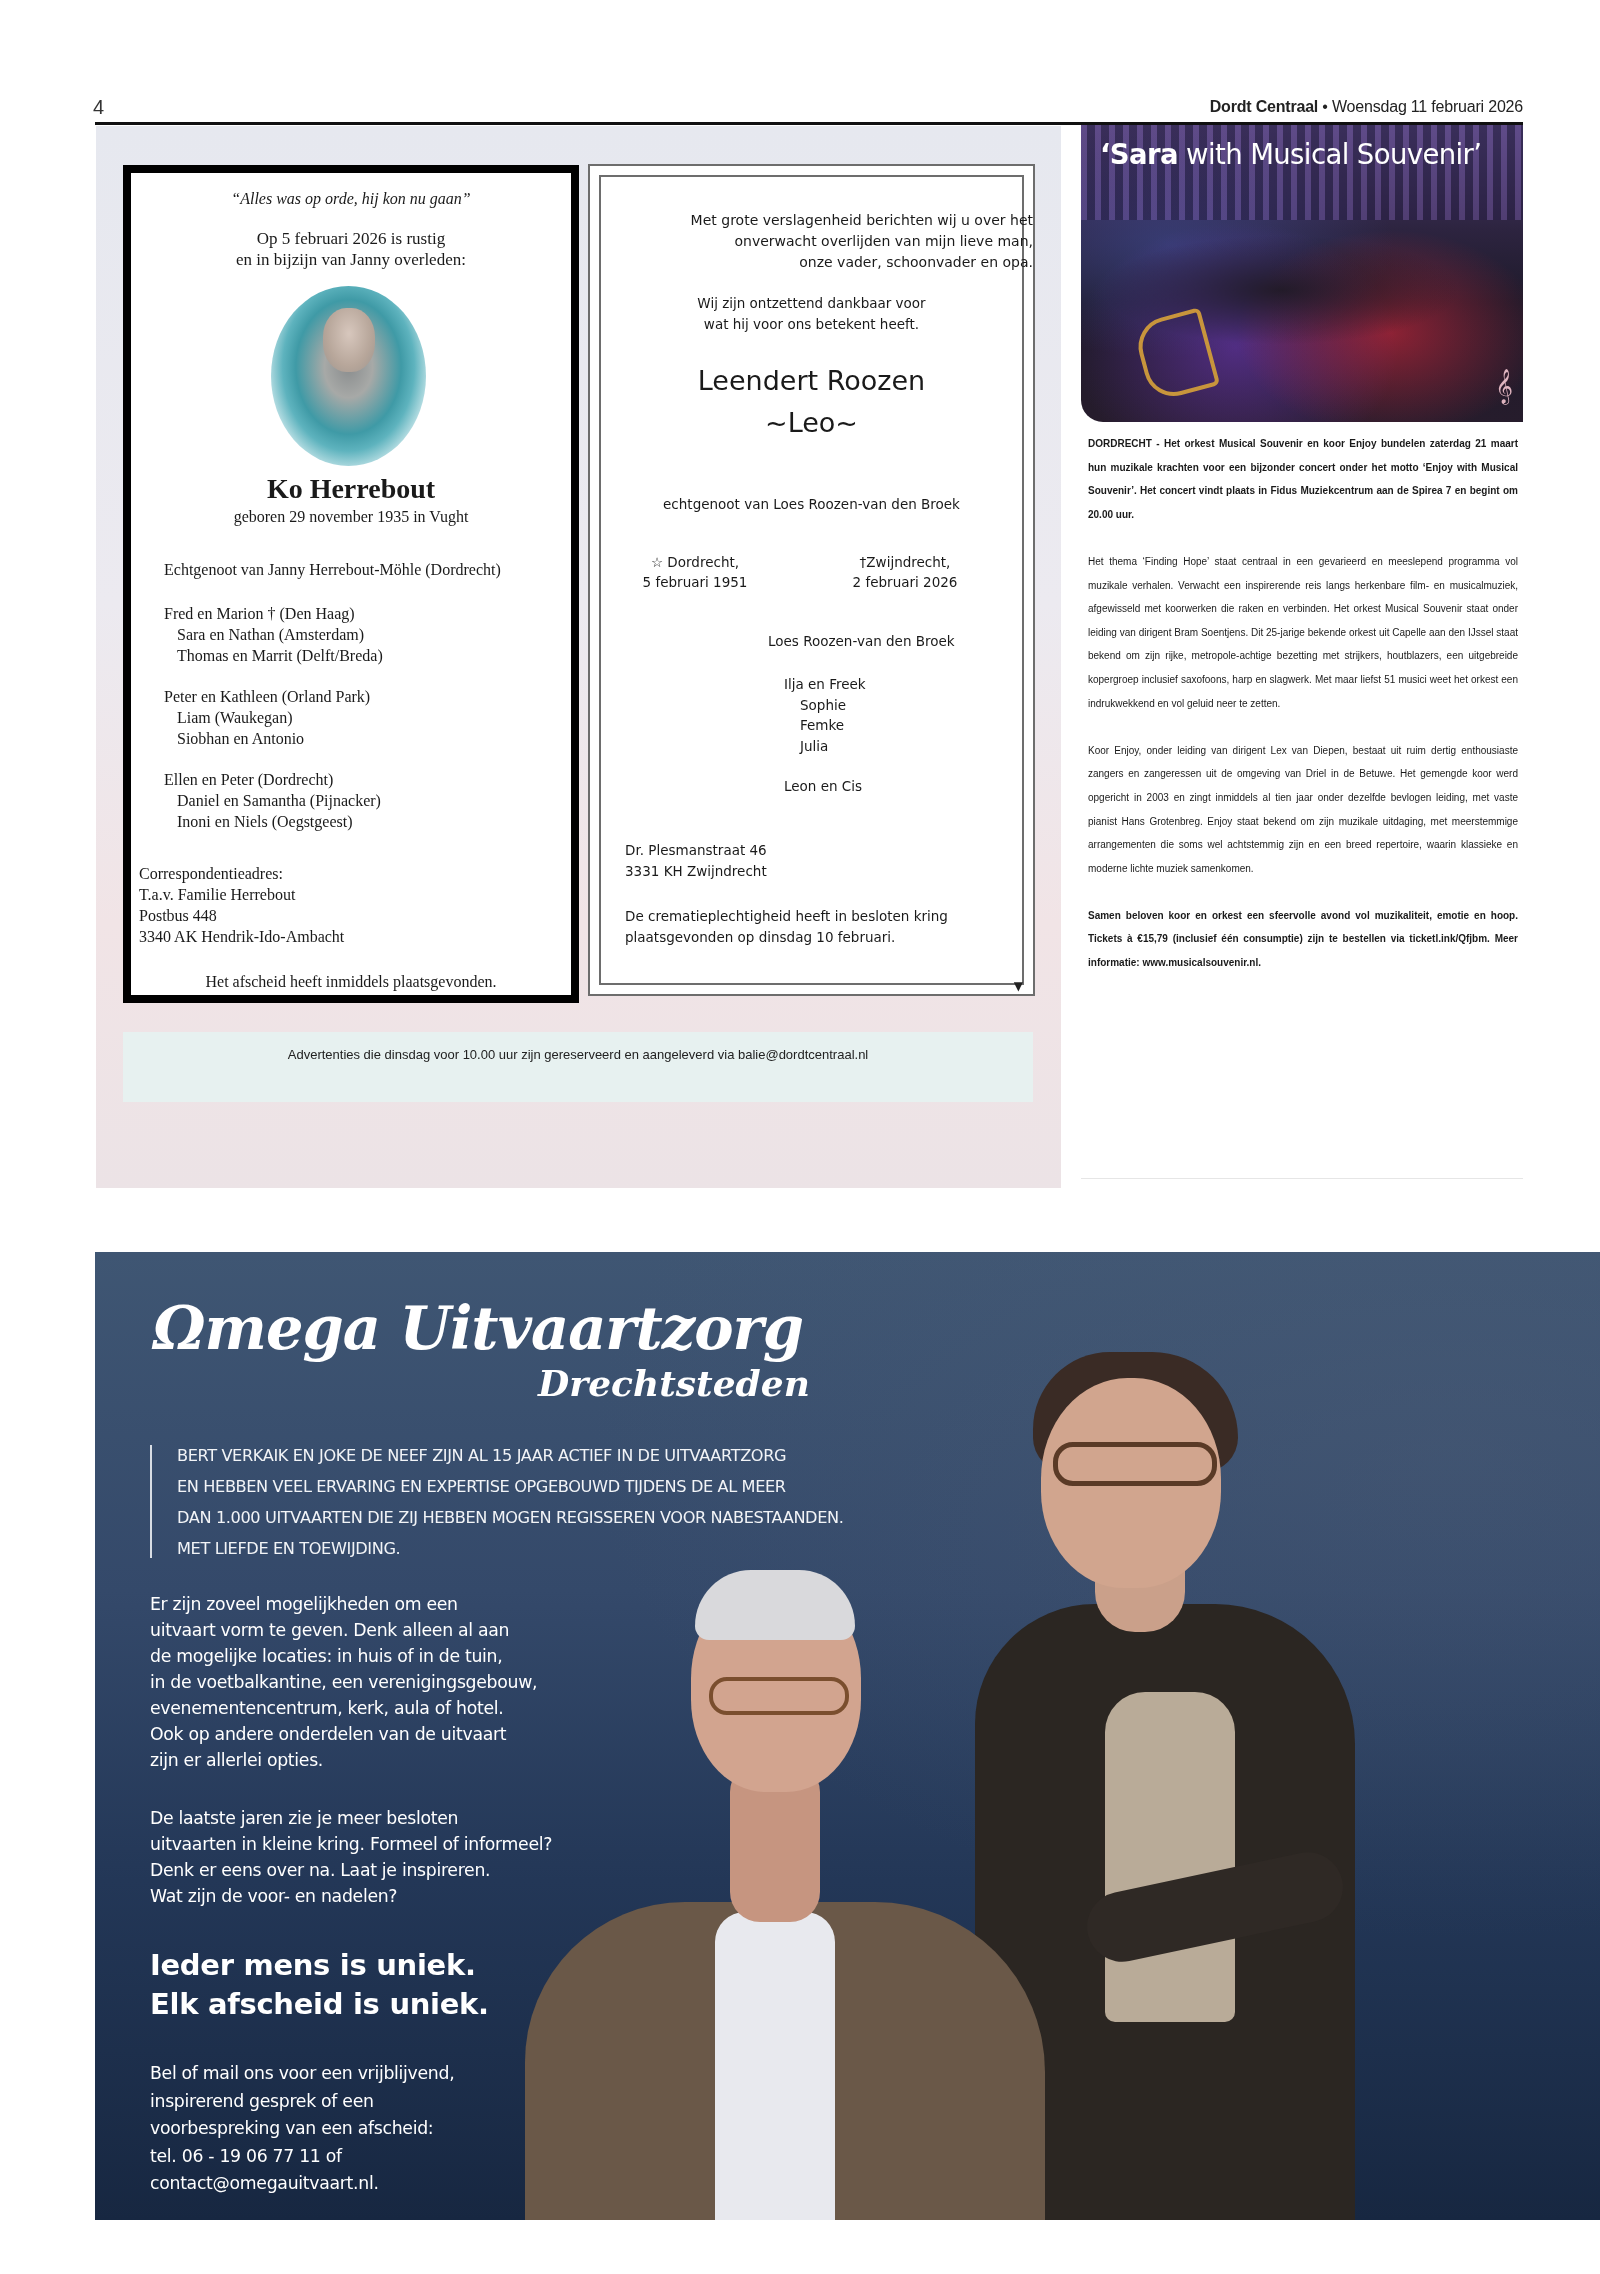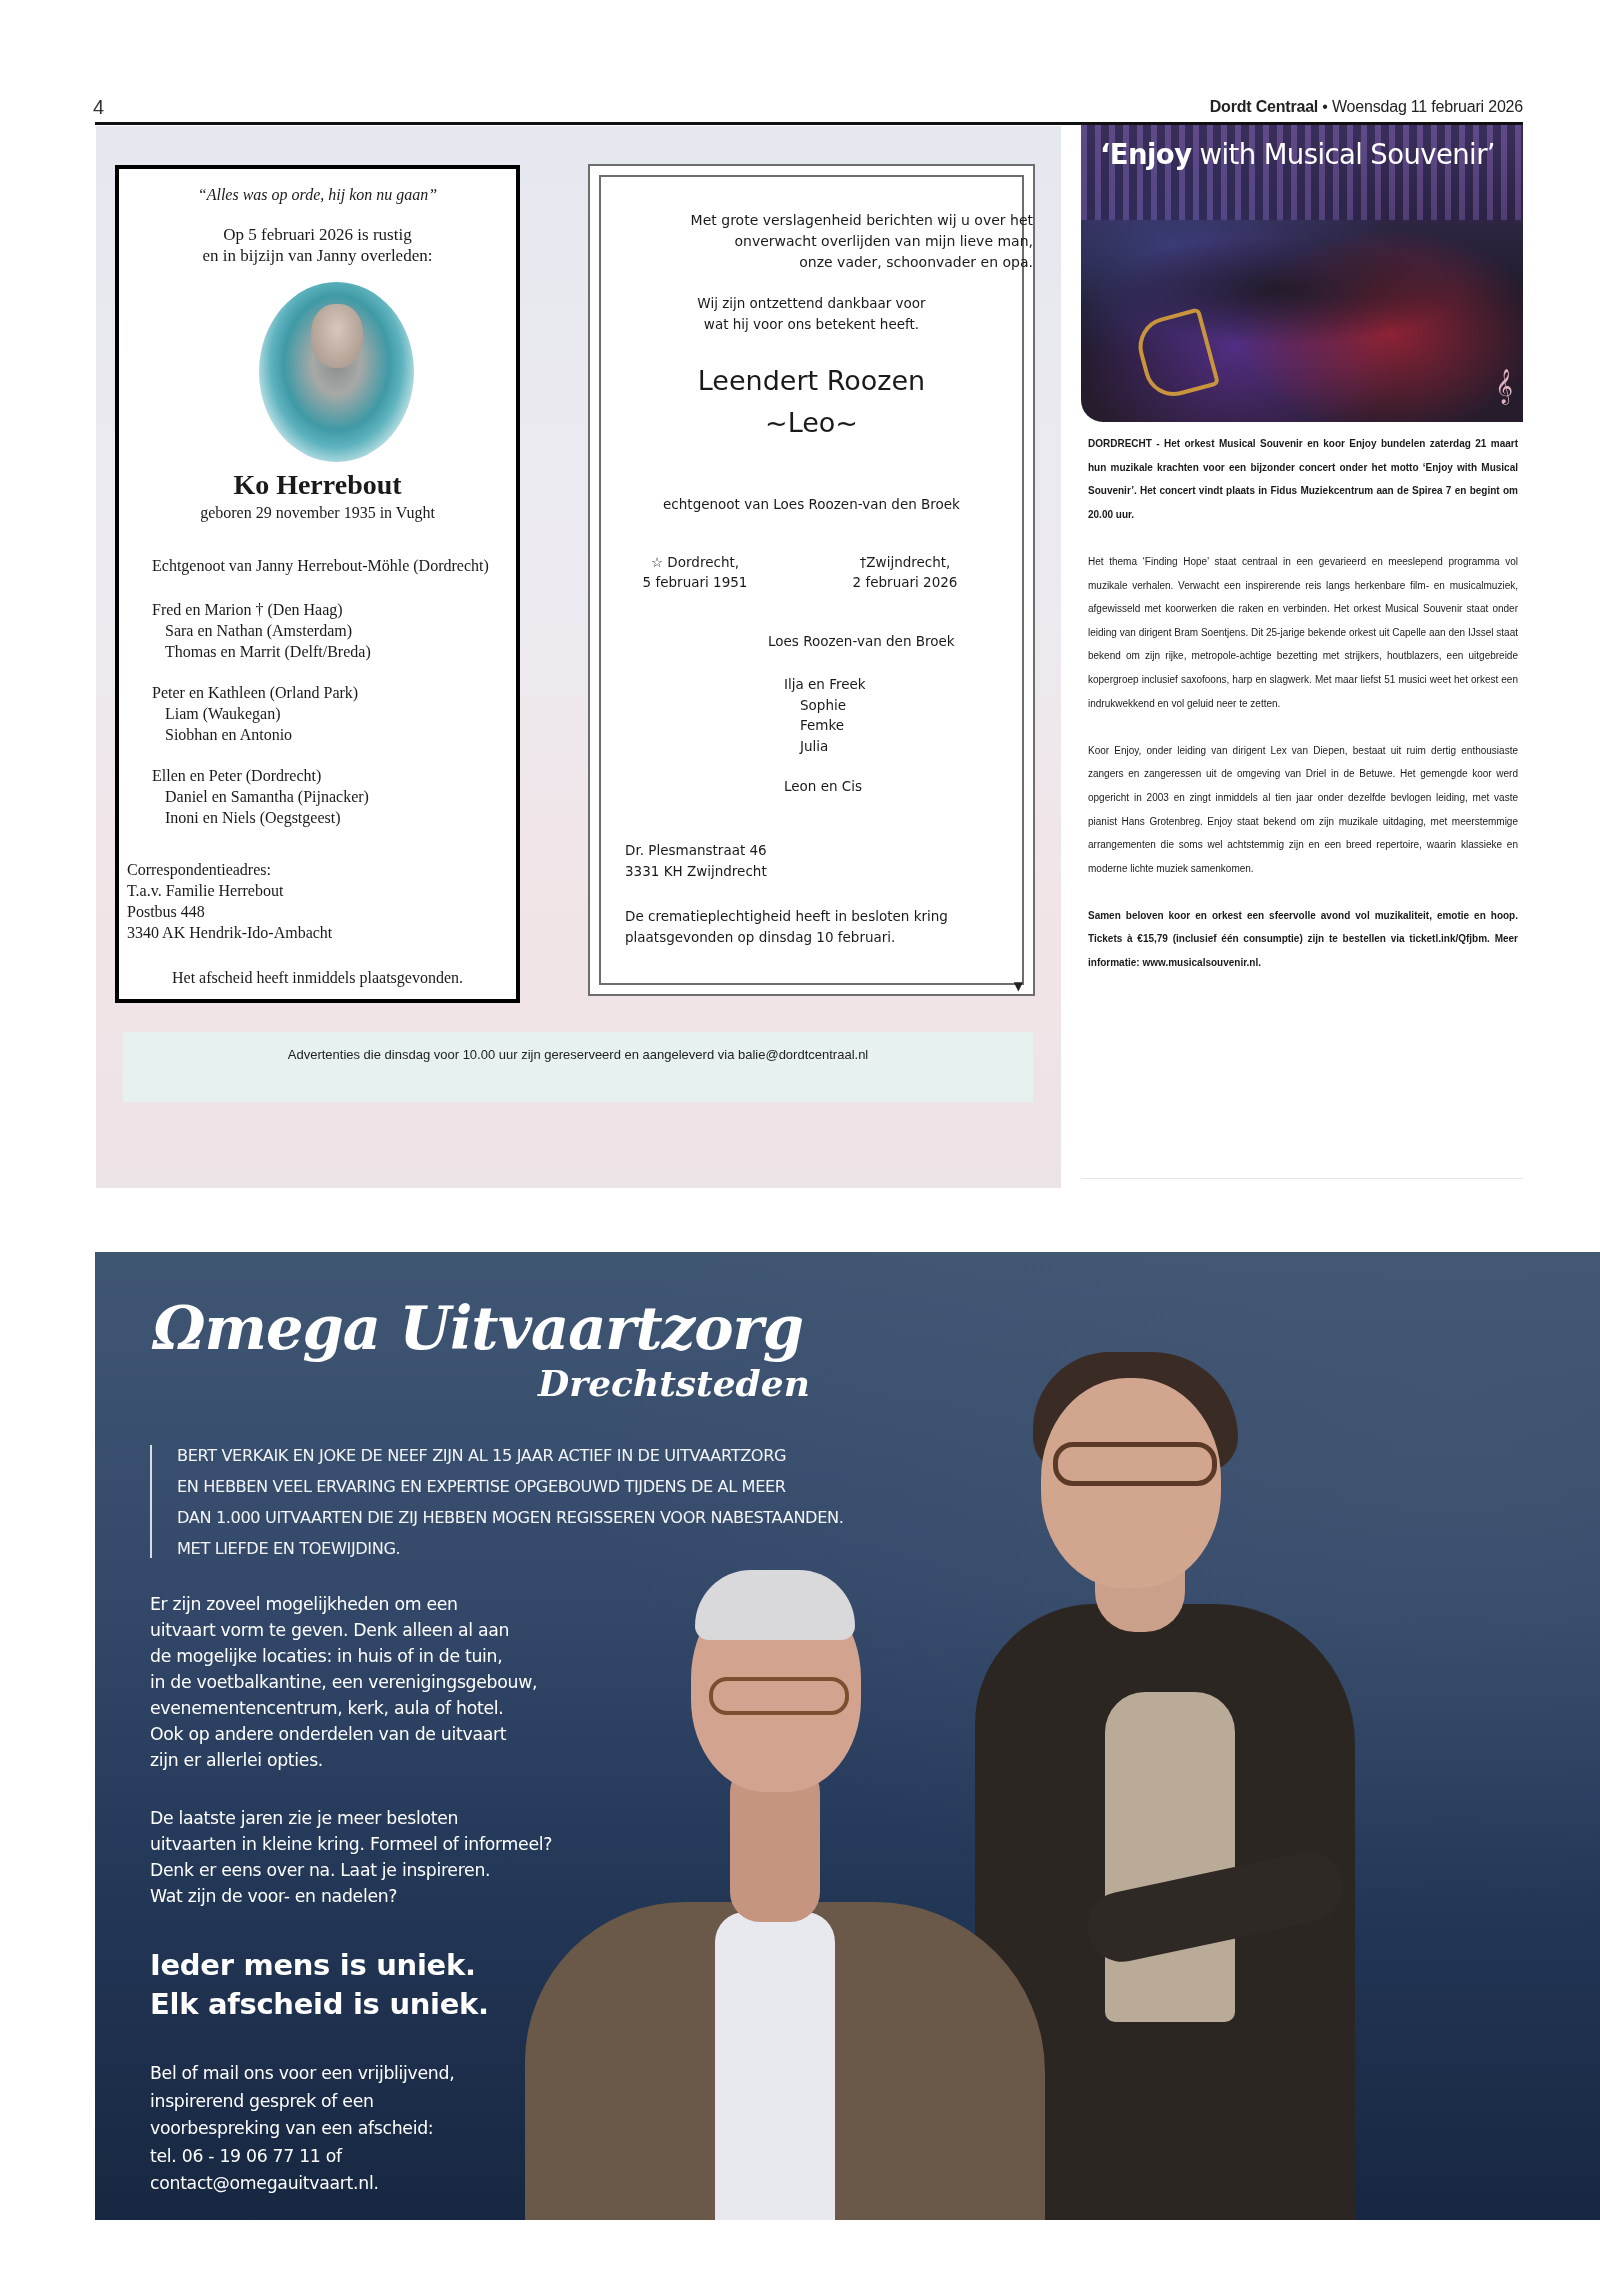--- a/index.html
+++ b/index.html
@@ -9,22 +9,22 @@
   
   .page-num { position: absolute; left: 93px; top: 96px; font-size: 20px; color: #333; font-family: "Liberation Sans", sans-serif; }
   .masthead { position: absolute; right: 77px; top: 98px; font-size: 16px; color: #222; font-family: "Liberation Sans", sans-serif; letter-spacing: -0.2px; }
   .masthead b { font-weight: bold; }
   .rule { position: absolute; left: 95px; right: 77px; top: 122px; height: 3px; background: #111; }
 
   
   .obit-bg { position: absolute; left: 96px; top: 126px; width: 965px; height: 1062px;
     background: linear-gradient(180deg, #e6e8ef 0%, #eceaf0 45%, #f1e4e6 75%, #ece3e6 100%); }
 
-  .card-ko { position: absolute; left: 115px; top: 165px; width: 405px; height: 838px;
-    background: #ffffff; border: 4px solid #000000; font-family: "Liberation Serif", serif; color: #1a1a1a; }
+  .card-ko { position: absolute; left: 123px; top: 165px; width: 456px; height: 838px;
+    background: #ffffff; border: 8px solid #000000; font-family: "Liberation Serif", serif; color: #1a1a1a; }
   .card-ko .quote { position: absolute; top: 17px; left: 0; right: 0; text-align: center; font-style: italic; font-size: 16px; }
   .card-ko .intro { position: absolute; top: 55px; left: 0; right: 0; text-align: center; font-size: 17px; line-height: 21px; }
   .card-ko .photo { position: absolute; left: 140px; top: 113px; width: 155px; height: 180px; border-radius: 50%;
     background: radial-gradient(ellipse at 50% 45%, #8a8d8e 0%, #a7a9a7 22%, #3f9aa6 48%, #5eb3be 60%, #d9eef1 78%, #ffffff 95%); }
   .card-ko .photo .face { position: absolute; left: 52px; top: 22px; width: 52px; height: 64px; border-radius: 45%;
     background: radial-gradient(ellipse at 50% 40%, #d7c7bd 0%, #b7a69a 60%, #9c958f 100%); }
   .card-ko .name { position: absolute; top: 300px; left: 0; right: 0; text-align: center; font-size: 28px; font-weight: bold; }
   .card-ko .born { position: absolute; top: 335px; left: 0; right: 0; text-align: center; font-size: 16px; }
   .card-ko .spouse { position: absolute; top: 388px; left: 33px; font-size: 16px; white-space: nowrap; }
   .card-ko .family { position: absolute; top: 430px; left: 33px; font-size: 16px; line-height: 21px; }
@@ -204,21 +204,21 @@
 <div class="notice">
   <div>Advertenties die dinsdag voor 10.00 uur zijn gereserveerd  en aangeleverd via balie@dordtcentraal.nl</div>
 </div>
 
 <div class="article-photo">
   <div class="curtain"></div>
   <div class="stage"></div>
   <div class="harp"></div>
   <div class="logo-mark">𝄞</div>
 </div>
-<div class="article-title"><b>‘Enjoy</b><span> with Musical Souvenir’</span></div>
+<div class="article-title"><b>‘Sara</b><span> with Musical Souvenir’</span></div>
 
 <div class="article-body">
   <p class="lead">DORDRECHT - Het orkest Musical Souvenir en koor Enjoy bundelen zaterdag 21 maart hun muzikale krachten voor een bijzonder concert onder het motto ‘Enjoy with Musical Souvenir’. Het concert vindt plaats in Fidus Muziekcentrum aan de Spirea 7 en begint om 20.00 uur.</p>
   <p>Het thema ‘Finding Hope’ staat centraal in een gevarieerd en meeslepend programma vol muzikale verhalen. Verwacht een inspirerende reis langs herkenbare film- en musicalmuziek, afgewisseld met koorwerken die raken en verbinden. Het orkest Musical Souvenir staat onder leiding van dirigent Bram Soentjens. Dit 25-jarige bekende orkest uit Capelle aan den IJssel staat bekend om zijn rijke, metropole-achtige bezetting met strijkers, houtblazers, een uitgebreide kopergroep inclusief saxofoons, harp en slagwerk. Met maar liefst 51 musici weet het orkest een indrukwekkend en vol geluid neer te zetten.</p>
   <p>Koor Enjoy, onder leiding van dirigent Lex van Diepen, bestaat uit ruim dertig enthousiaste zangers en zangeressen uit de omgeving van Driel in de Betuwe. Het gemengde koor werd opgericht in 2003 en zingt inmiddels al tien jaar onder dezelfde bevlogen leiding, met vaste pianist Hans Grotenbreg. Enjoy staat bekend om zijn muzikale uitdaging, met meerstemmige arrangementen die soms wel achtstemmig zijn en een breed repertoire, waarin klassieke en moderne lichte muziek samenkomen.</p>
   <p class="closing">Samen beloven koor en orkest een sfeervolle avond vol muzikaliteit, emotie en hoop. Tickets à €15,79 (inclusief één consumptie) zijn te bestellen via ticketl.ink/Qfjbm. Meer informatie: www.musicalsouvenir.nl.</p>
 </div>
 <div class="article-fade"></div>
 
 <div class="ad">

